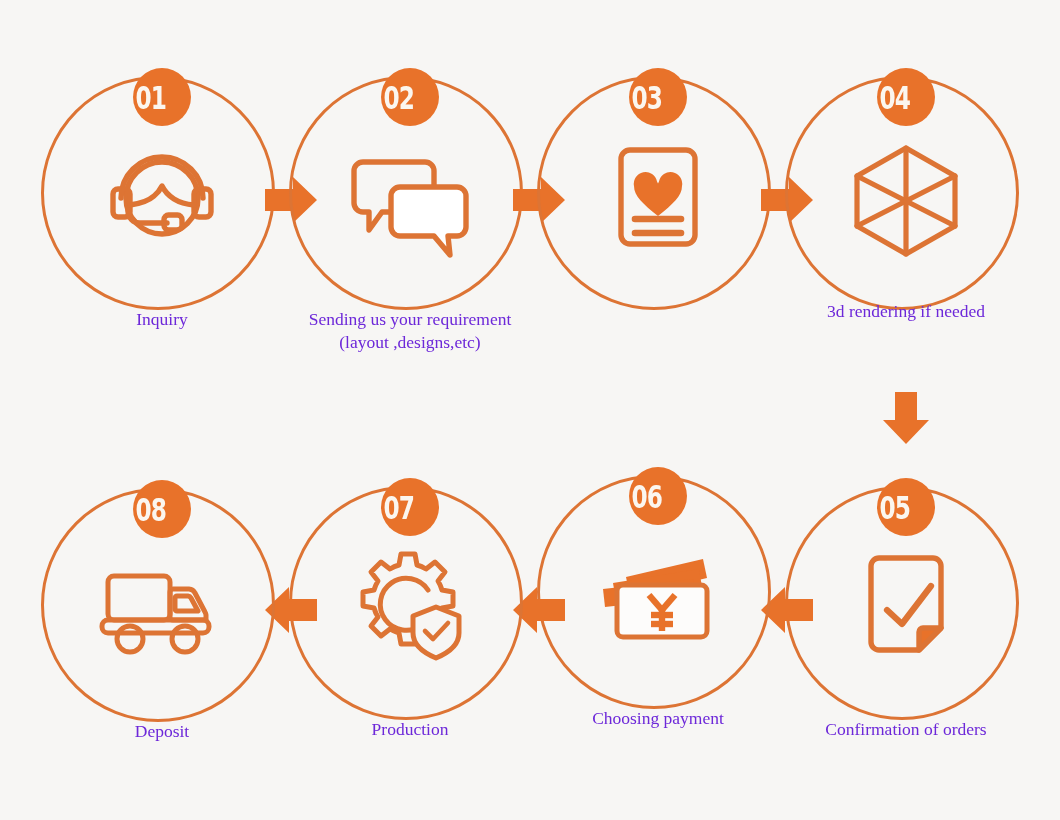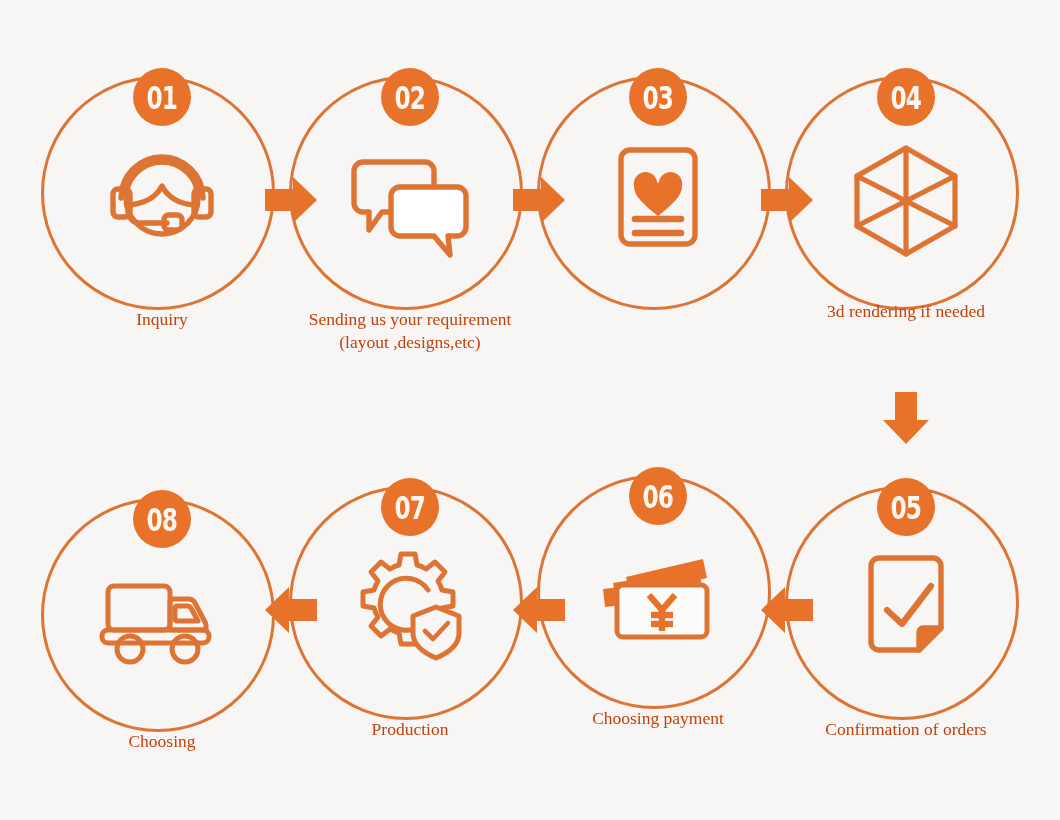--- a/index.html
+++ b/index.html
@@ -22,21 +22,21 @@
     box-sizing:border-box;
     background:transparent;
   }
   .badge{
     position:absolute;
     left:50%;top:-4px;
     transform:translateX(-50%);
     width:58px;height:58px;
     border-radius:50%;
     background:#e8722a;
-    display:flex;align-items:center;justify-content:center;
+    display:flex;align-items:center;justify-content:flex-start;
     z-index:3;
   }
   .badge span{
     font-family:"DejaVu Sans", sans-serif;
     font-weight:bold;
     font-size:27px;
     color:#fbf6ef;
     letter-spacing:-1px;
     transform:scaleX(0.86) scaleY(1.18);
     display:block;
@@ -48,21 +48,21 @@
     transform:translate(-50%,-50%);
     width:130px;height:130px;
     z-index:2;
   }
   .icon svg{display:block;width:130px;height:130px;}
 
   .label{
     position:absolute;
     left:0;width:250px;
     text-align:center;
-    color:#c2410c;
+    color:#6d28d9;
     font-size:17.5px;
     line-height:1.33;
     font-family:"Liberation Serif", serif;
   }
   .label.justify{
     text-align:justify;
     text-align-last:left;
     width:250px;
   }
   .label.justify .ln{display:block;}
@@ -259,35 +259,35 @@
       <span class="ln">Production</span>
     </div>
   </div>
 
   <div class="arrow" style="left:263px;top:582px;">
     <svg width="56" height="56" viewBox="0 0 56 56">
         <path d="M54 17 L26 17 L26 5 L2 28 L26 51 L26 39 L54 39 Z" fill="#e8722a"></path>
       </svg>
   </div>
 
-  <div class="step" style="left:37px;top:494px;">
+  <div class="step" style="left:37px;top:484px;">
     <div class="circle-wrap">
       <div class="ring"></div>
       <div class="badge">
         <span>08</span>
       </div>
       <div class="icon">
         <svg viewBox="0 0 130 130" fill="none" stroke="#dd7434" stroke-width="5" stroke-linecap="round" stroke-linejoin="round">
           <rect x="11" y="32" width="62" height="44" rx="6"></rect>
           <path d="M76 45 h16 a7 7 0 0 1 6 4 l10 19 a7 7 0 0 1 1 3 v5 h-33 a3 3 0 0 1 -3 -3 v-25 a3 3 0 0 1 3 -3 z"></path>
           <path d="M80 52 h11 a4 4 0 0 1 3 2 l7 13 h-21 a2 2 0 0 1 -2 -2 v-11 a2 2 0 0 1 2 -2 z"></path>
           <rect x="5" y="76" width="107" height="13" rx="6"></rect>
           <circle cx="33" cy="95" r="13"></circle>
           <circle cx="88" cy="95" r="13"></circle>
         </svg>
       </div>
     </div>
     <div class="label" style="top:236px;">
-      <span class="ln">Choosing</span>
+      <span class="ln">Deposit</span>
     </div>
   </div>
 
 </div>
 
 </body></html>

